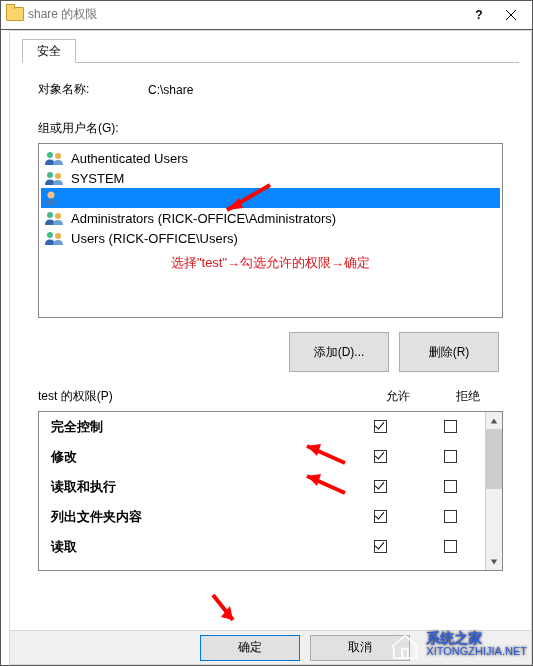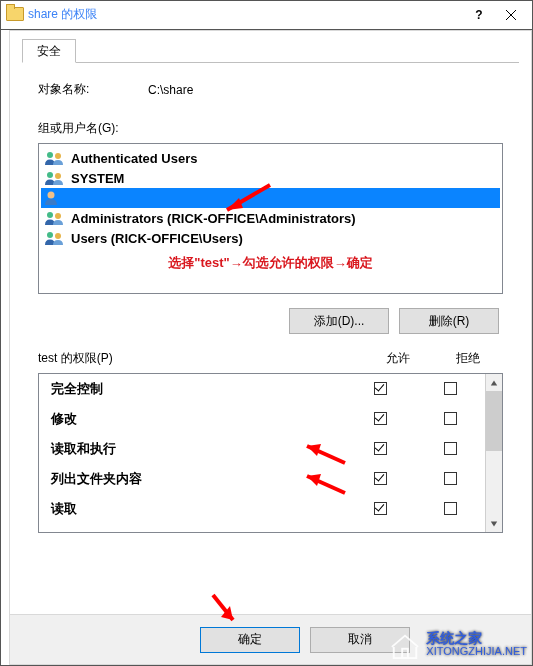--- a/index.html
+++ b/index.html
@@ -3,66 +3,66 @@
 <meta charset="utf-8">
 <style>
   * { box-sizing: border-box; font-family: "Microsoft YaHei", "Segoe UI", Tahoma, sans-serif; }
   html, body { margin:0; padding:0; }
   body { width:533px; height:666px; background:#fff; position:relative; overflow:hidden; }
 
   .titlebar { height:30px; background:#fff; display:flex; align-items:center; border-bottom:1px solid #555; padding:0 6px; }
   .titlebar .icon { width:16px; height:16px; margin-right:6px; position:relative; }
   .titlebar .icon::before { content:""; position:absolute; left:0; top:0; width:16px; height:12px; background:#f7d56b; border:1px solid #c89a2a; border-radius:1px; }
   .titlebar .icon::after  { content:""; position:absolute; left:0; top:-3px; width:7px; height:4px; background:#f7d56b; border:1px solid #c89a2a; border-bottom:none; border-radius:1px 1px 0 0;}
-  .titlebar .title { font-size:12px; color:#3b82f6; flex:1; }
+  .titlebar .title { font-size:12px; color:#737373; flex:1; }
   .titlebar .winbtn { width:32px; height:24px; display:flex; align-items:center; justify-content:center; color:#000; font-size:12px; }
   .titlebar .winbtn.help { font-weight:bold; }
   .titlebar .winbtn.close svg { width:10px; height:10px; }
 
   .client { position:absolute; left:1px; right:1px; top:30px; bottom:1px; border:1px solid #d9d9d9; background:#fff;margin-left:8px; }
 
   .tabstrip { margin:8px 0 0 12px; height:24px; position:relative; }
   .tab { display:inline-block; height:24px; border:1px solid #bfbfbf; border-bottom:1px solid #fff; background:#fff; font-size:12px; padding:3px 14px 0; position:relative; z-index:2; }
   .tabline { position:absolute; left:0; right:12px; bottom:0; height:1px; background:#bfbfbf; z-index:1;}
 
   .panel { padding:18px 28px 0; font-size:12px; color:#000; }
 
   .row { display:flex; align-items:center; margin-bottom:22px; }
   .lbl { width:110px; }
   .val { }
 
   .listlabel { margin-bottom:6px; }
-  .listbox { border:1px solid #828790; height:151px; padding:4px 2px; position:relative; overflow:hidden;font-weight:bold; }
+  .listbox { border:1px solid #828790; height:175px; padding:4px 2px; position:relative; overflow:hidden; }
   .listitem { display:flex; align-items:center; height:20px; padding:0 2px; font-size:13px; }
   .listitem.selected { background:#0a84ff; color:#fff; }
   .usricon { width:24px; height:16px; margin-right:4px; display:flex; align-items:center; justify-content:center;}
   .usricon svg { width:24px; height:16px; }
   .annotation { color:#d9171e; font-size:13px; text-align:center; padding:6px 0 2px; }
 
   .btnrow { display:flex; justify-content:flex-end; gap:10px; margin:14px 4px 16px 0; }
-  .wbtn { width:100px; height:26px; border:1px solid #adadad; background:#e1e1e1; font-size:12px; display:flex; align-items:center; justify-content:center; cursor:default; }
+  .wbtn { width:100px; height:40px; border:1px solid #adadad; background:#e1e1e1; font-size:12px; display:flex; align-items:center; justify-content:center; cursor:default; }
 
   .permheader { display:flex; align-items:center; margin-bottom:6px; font-size:12px;}
   .permheader .plabel{ flex:1; }
   .permheader .colh { width:70px; text-align:center; }
 
   .permbox { border:1px solid #828790; height:160px; display:flex; }
   .permgrid { flex:1; }
   .permrow { display:grid; grid-template-columns: 1fr 70px 70px; height:30px; align-items:center; border-bottom:1px solid transparent; }
   .permname { padding-left:12px; font-size:13px;font-weight:bold; }
   .cbcell { display:flex; justify-content:center; }
   .cb { width:13px; height:13px; border:1px solid #333; display:block; position:relative; background:#fff;}
   .cb.checked::after { content:""; position:absolute; left:2px; top:-1px; width:4px; height:8px; border-right:1.5px solid #000; border-bottom:1.5px solid #000; transform:rotate(40deg);}
   .scroll { width:17px; border-left:1px solid #cfcfcf; background:#f0f0f0; display:flex; flex-direction:column;}
   .scrollbtn{ height:17px; display:flex; align-items:center; justify-content:center; }
   .scrollbtn svg{ width:8px; height:8px; fill:#555;}
   .thumb{ flex:0 0 60px; background:#cdcdcd; margin:0;}
   .scrolltrack{ flex:1; }
 
-  .bottombar { position:absolute; left:0; right:0; bottom:0; height:50px; border-top:1px solid #d9d9d9; background:#f0f0f0; display:flex; align-items:center; justify-content:flex-start; padding-left:190px; gap:10px;}
+  .bottombar { position:absolute; left:0; right:0; bottom:0; height:34px; border-top:1px solid #d9d9d9; background:#f0f0f0; display:flex; align-items:center; justify-content:flex-start; padding-left:190px; gap:10px;}
   .bottombar .wbtn { width:100px; height:26px; }
   .bottombar .wbtn.primary { border-color:#0078d7; }
 
   .arrow { position:absolute; pointer-events:none; }
   .arrow svg { overflow:visible; }
   .arrow path, .arrow line { stroke:#ff0000; stroke-width:4; fill:none; }
   .arrow polygon{ fill:#ff0000; }
 
   .watermark { position:absolute; right:6px; bottom:6px; display:flex; align-items:center; gap:6px; color:#1d4ed8; opacity:0.9;}
   .wm-icon { width:30px; height:30px; }

